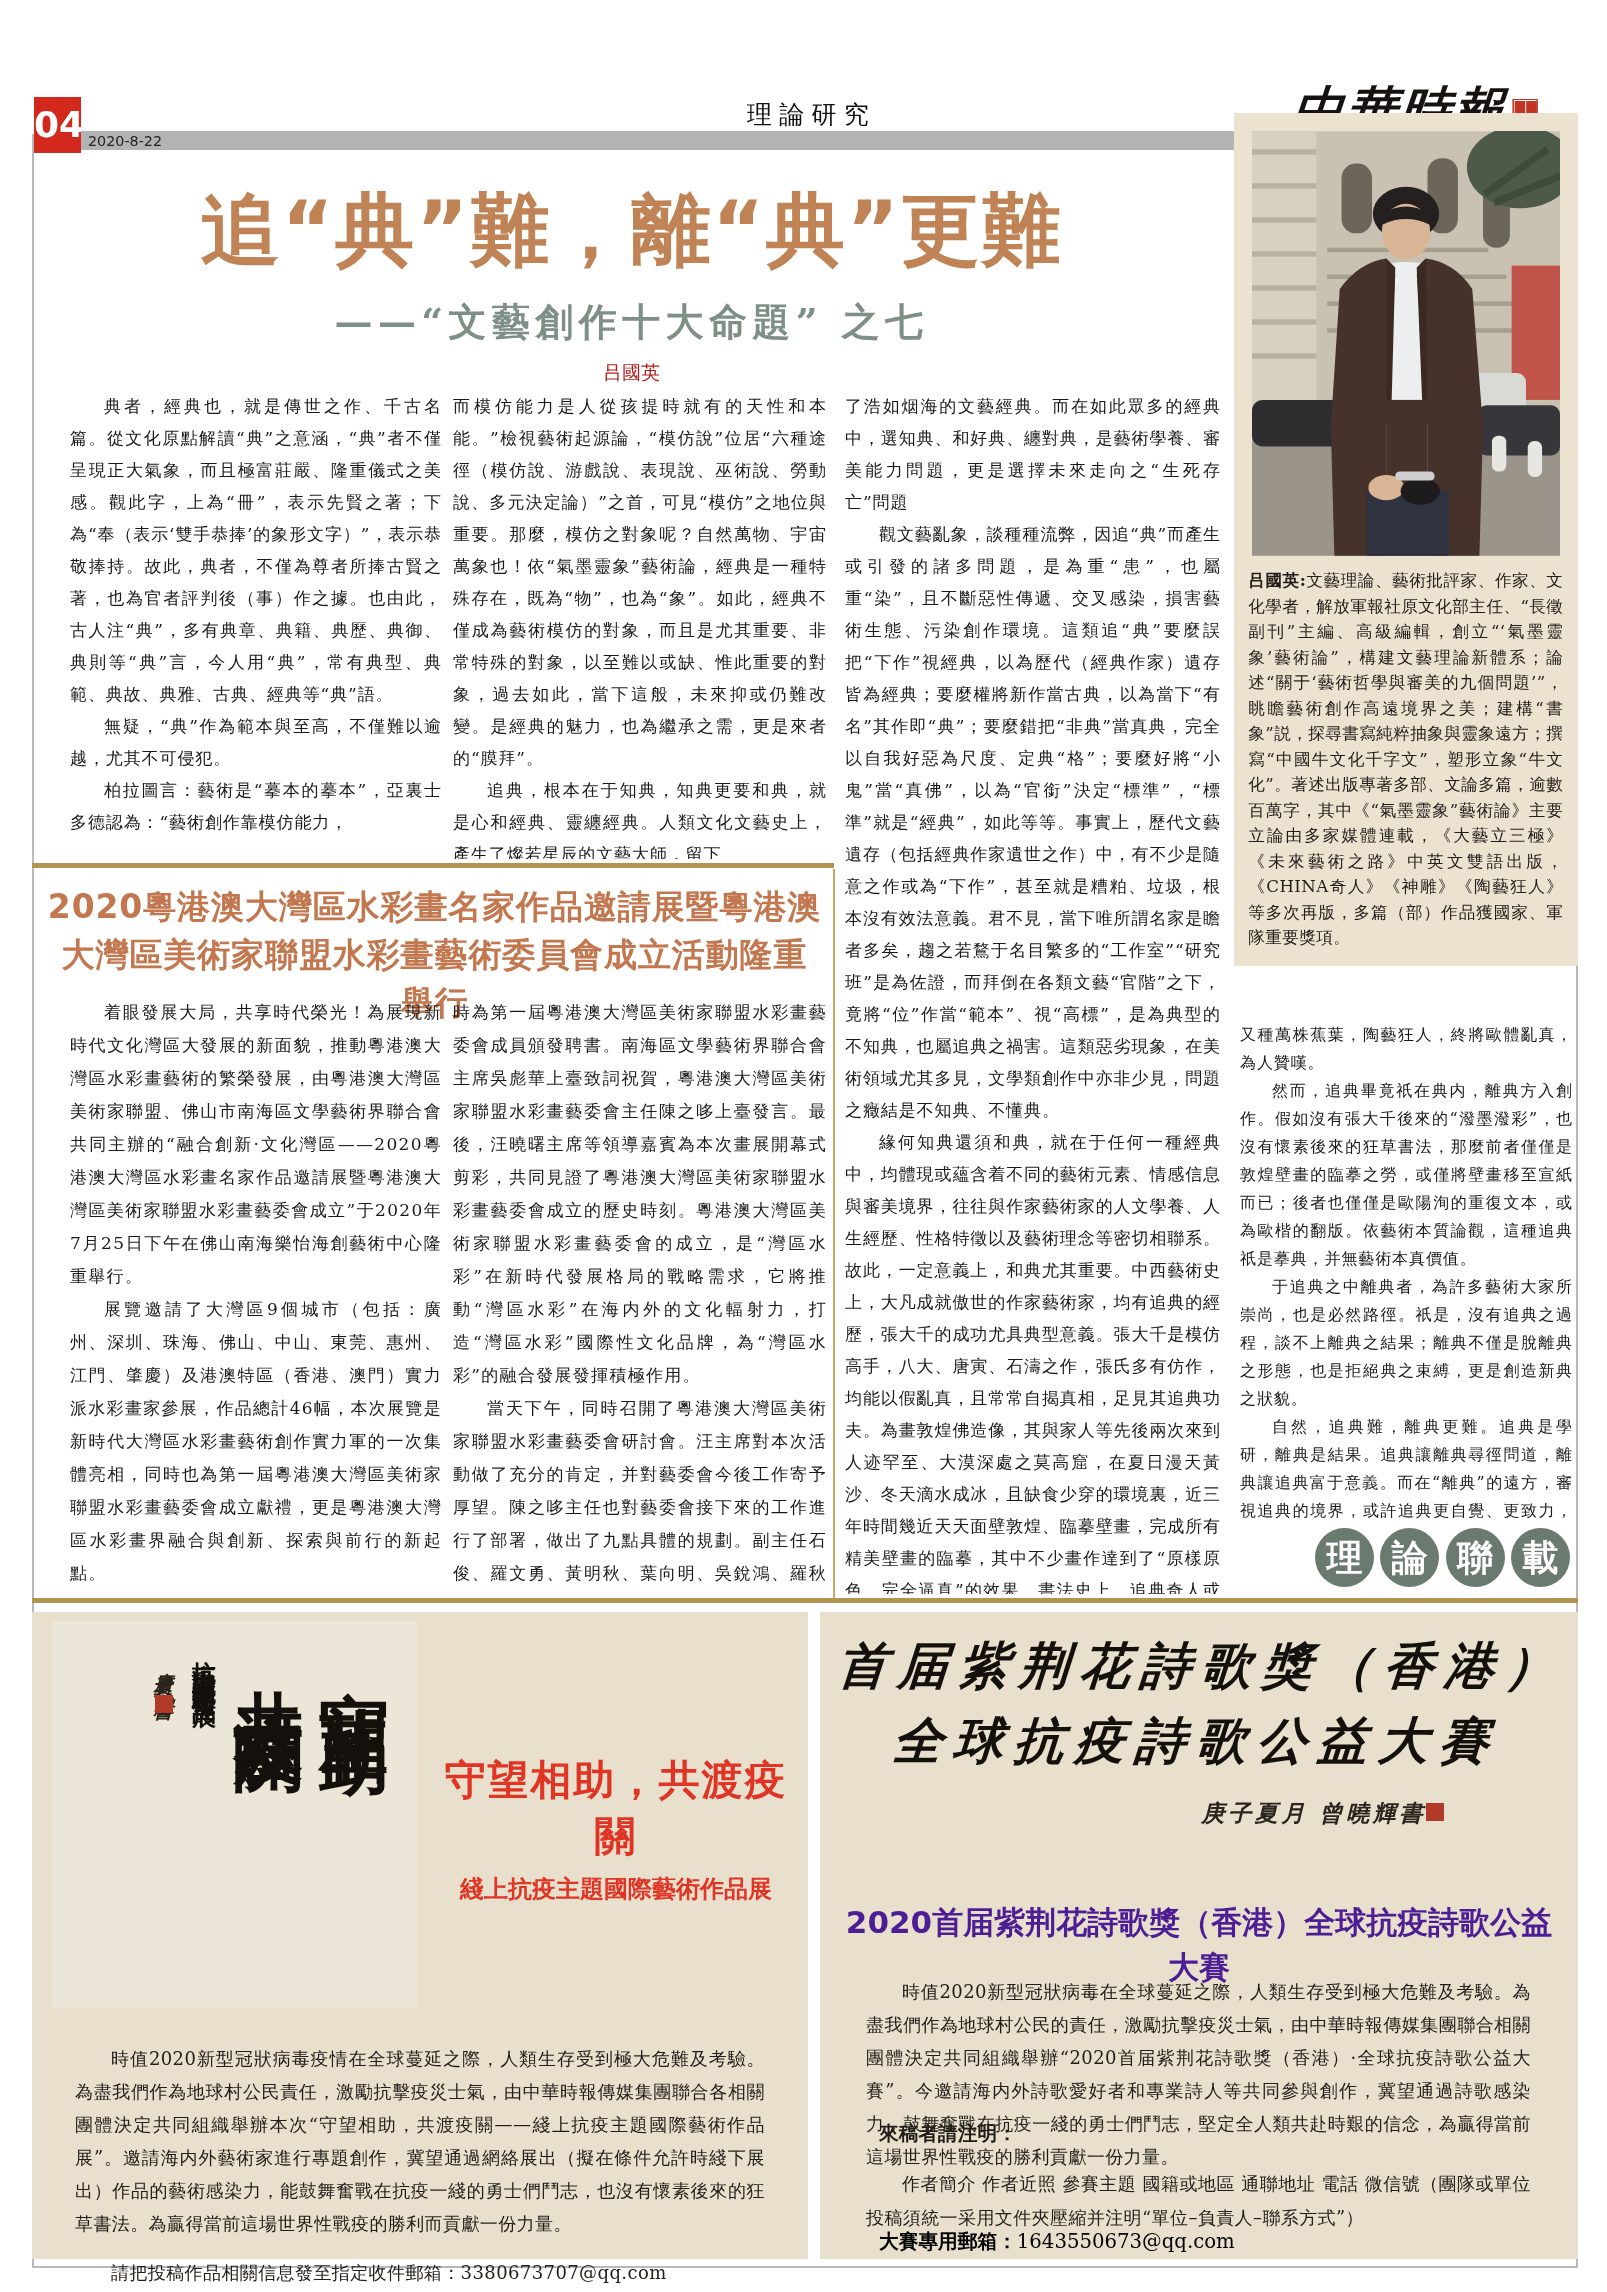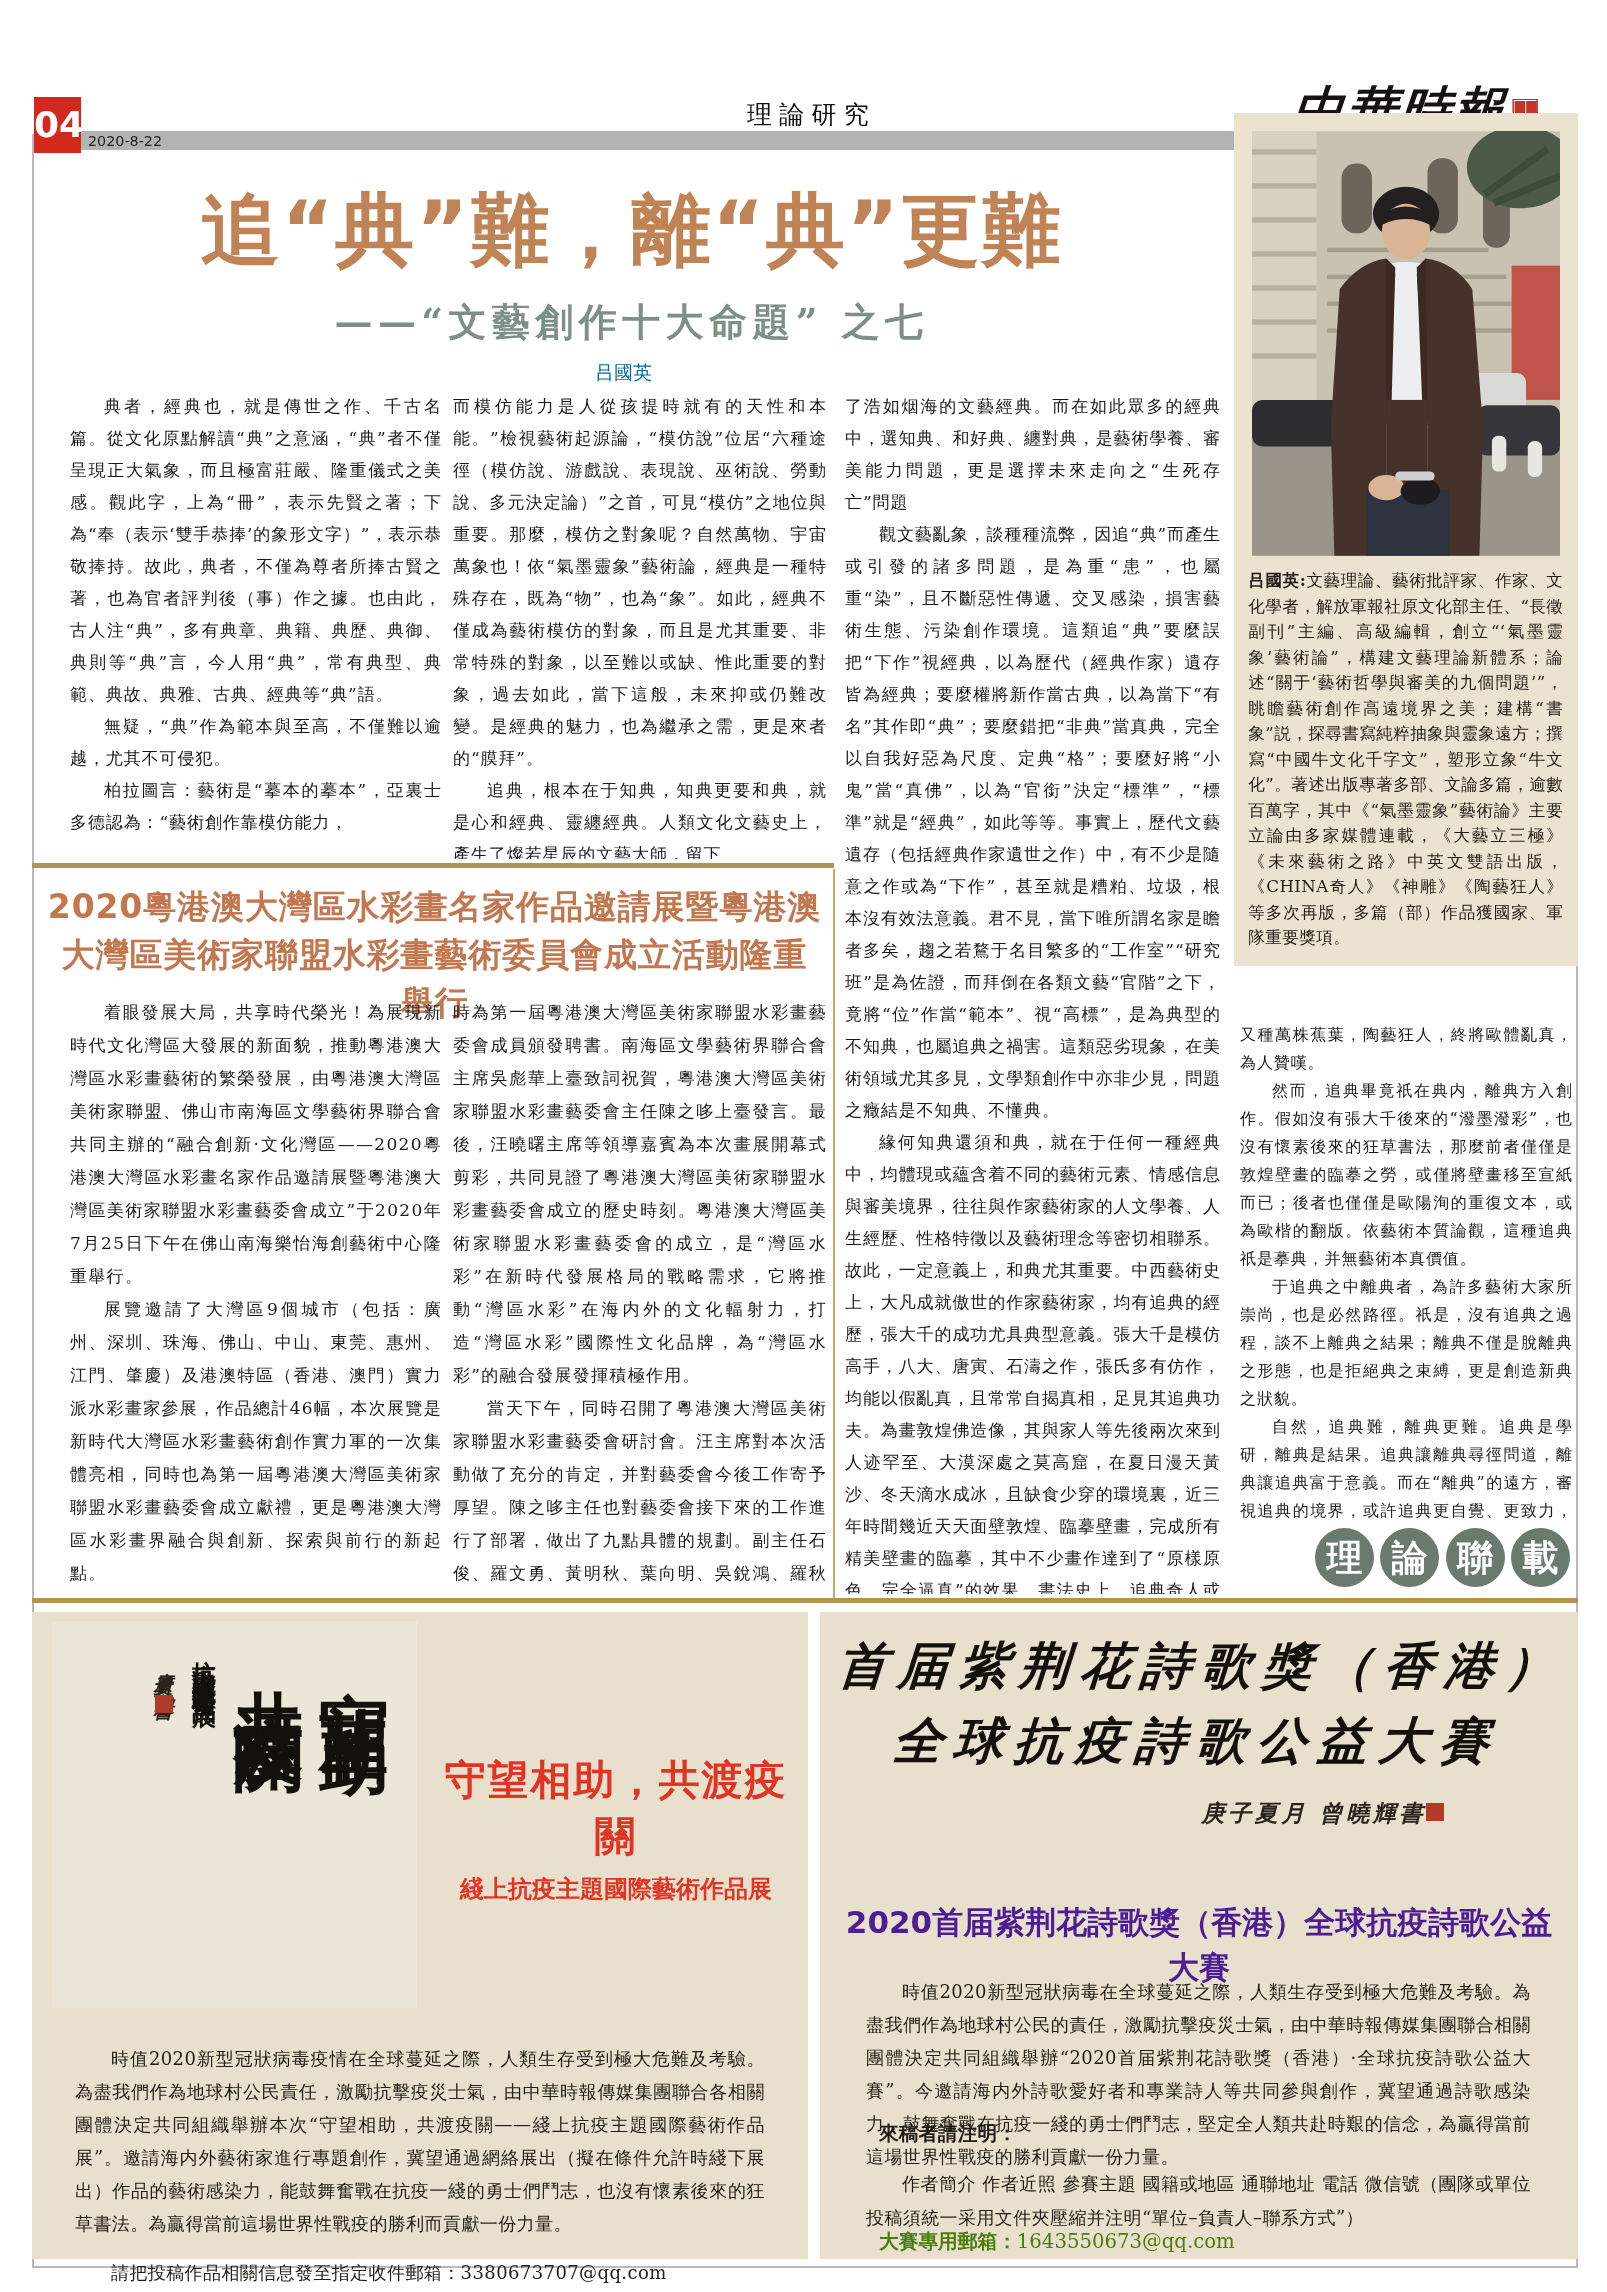--- a/index.html
+++ b/index.html
@@ -16,22 +16,22 @@
   .masthead{position:absolute;right:70px;top:77px;font-weight:900;font-style:italic;font-size:50px;
             letter-spacing:3.6px;color:#151210;transform:skewX(-5deg);}
   .seal{display:inline-block;width:23px;height:29px;background:#c23524;border:1.8px solid #c23524;
         background-image:linear-gradient(#fff 0.9px,transparent 0.9px),linear-gradient(90deg,#fff 0.9px,transparent 0.9px);
         background-size:11.6px 14.3px;vertical-align:middle;margin-left:5.4px;transform:skewX(5deg);}
   
   .main-title{position:absolute;left:36px;top:177px;width:1191px;text-align:center;
               font:900 79px/107px "DejaVu Sans","Liberation Sans",sans-serif;color:#c08355;letter-spacing:1.8px;}
   .main-sub{position:absolute;left:36px;top:296px;width:1191px;text-align:center;
             font:700 38px/52px "DejaVu Serif","Liberation Serif",serif;color:#7e9086;letter-spacing:5.4px;}
-  .main-author{position:absolute;left:28px;top:360px;width:1191px;text-align:center;
-               font:400 19px/25px "DejaVu Sans","Liberation Sans",sans-serif;color:#0369a1;}
+  .main-author{position:absolute;left:36px;top:360px;width:1191px;text-align:center;
+               font:400 19px/25px "DejaVu Sans","Liberation Sans",sans-serif;color:#b91c1c;}
   
   .col{position:absolute;text-align:justify;font-size:17px;line-height:32px;letter-spacing:0.9px;overflow:hidden;}
   .col p{margin:0;text-indent:2em;}
   .col p.cont{text-indent:0;}
   .col1{left:70px;top:390px;width:372px;height:469px;}
   .col2{left:453px;top:390px;width:374px;height:469px;}
   .col3{left:845px;top:390px;width:376px;height:1204px;}
   .col4{left:1240px;top:1021px;width:333px;height:502px;font-size:16px;line-height:28px;}
   .goldrule1{position:absolute;left:32px;top:863px;width:802px;height:5.4px;background:#b29352;}
   .goldrule2{position:absolute;left:32px;top:1598px;width:1546px;height:5.4px;background:#b29352;}
@@ -74,21 +74,21 @@
   .poem-head{position:absolute;left:0;top:16px;width:100%;text-align:center;color:#14110d;
              font-weight:900;font-style:italic;transform:skewX(-4deg);}
   .poem-head .l{font-size:50px;line-height:75px;letter-spacing:10.7px;}
   .poem-sign{position:absolute;right:134px;top:184px;font-size:23px;font-style:italic;font-weight:700;
              letter-spacing:3.6px;color:#2a241d;}
   .ad-right-red{position:absolute;left:18px;top:288px;width:722px;text-align:center;color:#4c1d95;
                 font:900 31px/45px "DejaVu Sans","Liberation Sans",sans-serif;}
   .adr-body{left:30px;top:347px;width:697px;height:159px;}
   .adr-note-label{position:absolute;left:59px;top:507px;font:700 19.7px/30px "DejaVu Sans","Liberation Sans",sans-serif;color:#211d18;}
   .adr-note{left:30px;top:539px;width:697px;height:72px;font-size:18px;line-height:34px;}
-  .adr-mail{position:absolute;left:59px;top:616px;font-size:19.7px;color:#4d7c0f;}
+  .adr-mail{position:absolute;left:59px;top:616px;font-size:19.7px;color:#000000;}
   .adr-mail b{font-family:"DejaVu Sans","Liberation Sans",sans-serif;font-weight:700;}
 </style>
 </head>
 <body>
 
 <div class="page">
 
   <div class="hairline" style="left:32px;top:134px;width:1.8px;height:2133px;"></div>
   <div class="hairline" style="left:1576px;top:134px;width:1.8px;height:2133px;"></div>
   <div class="hairline" style="left:32px;top:2266px;width:1546px;height:1.8px;"></div>

